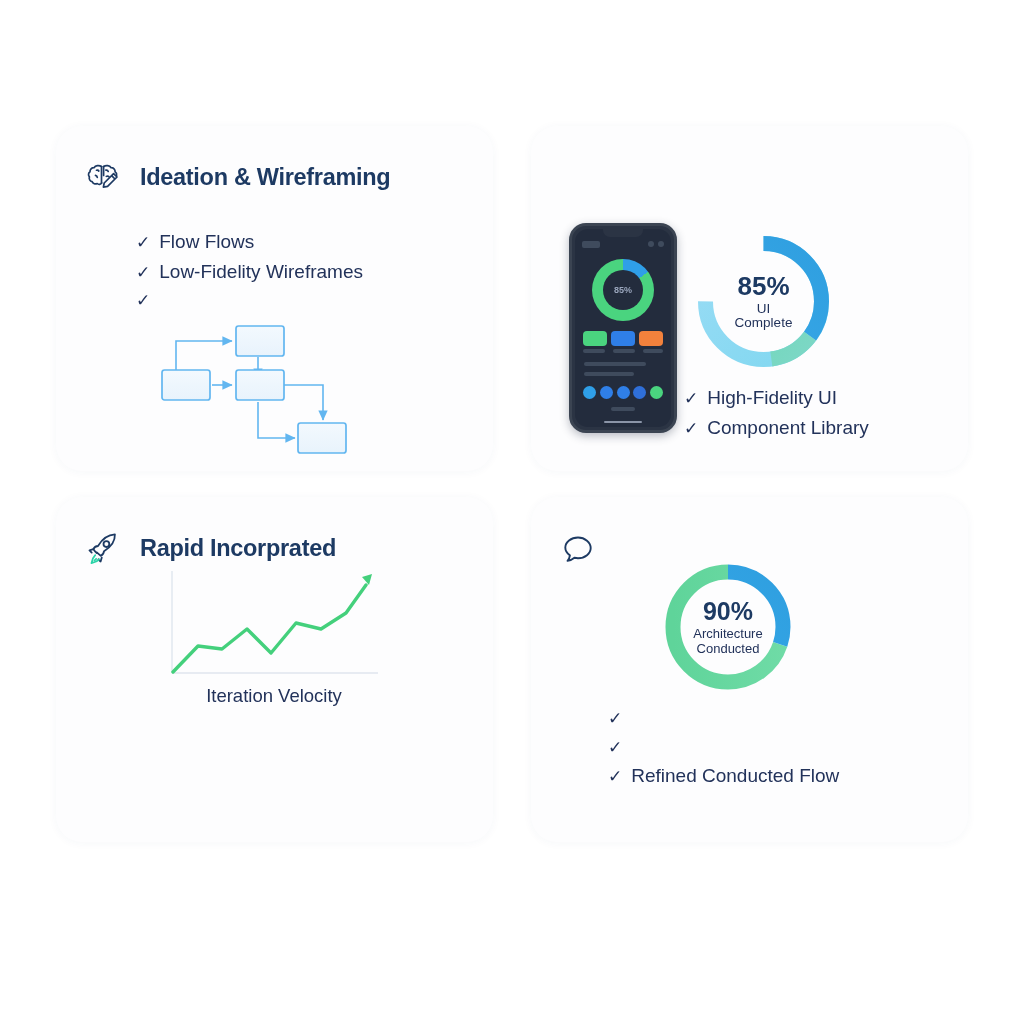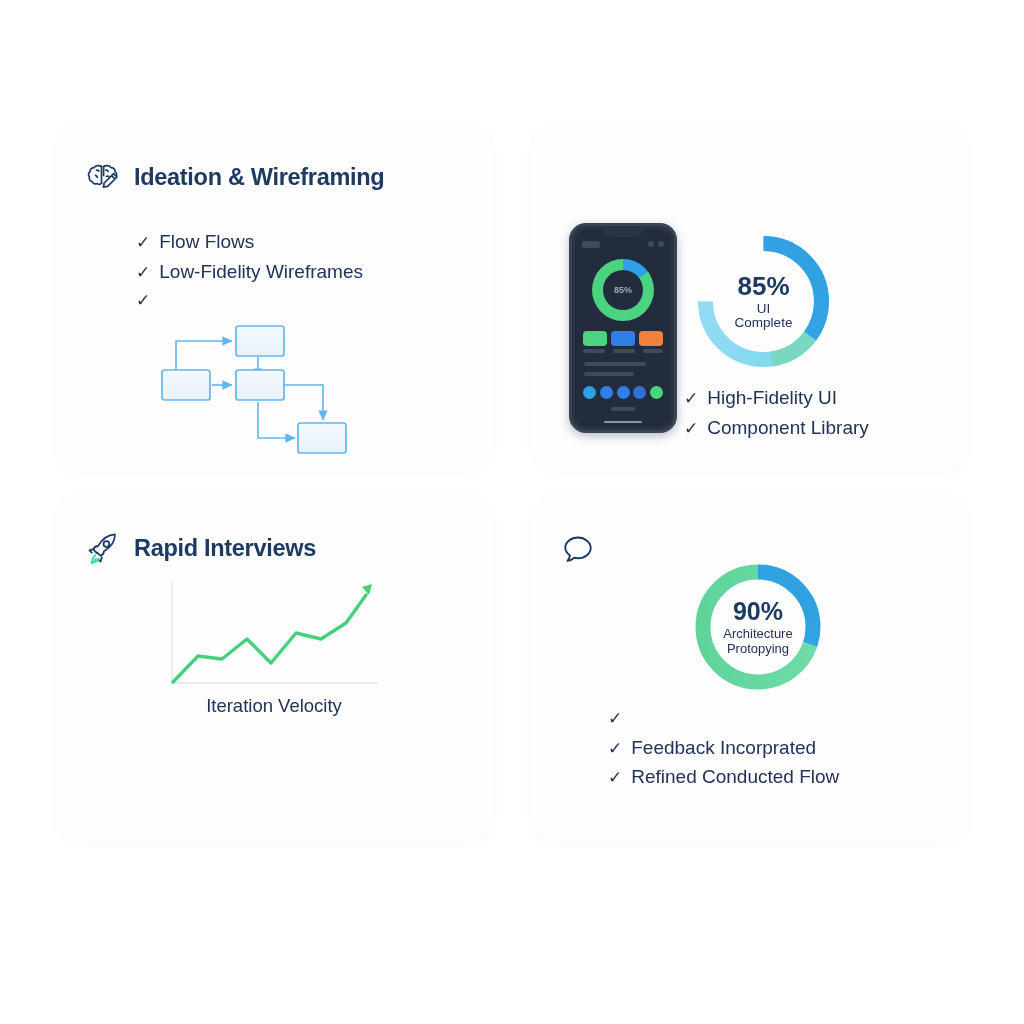--- a/index.html
+++ b/index.html
@@ -32,21 +32,21 @@
     background: #fdfdfe;
     border-radius: 26px;
     position: relative;
     box-shadow: 0 1px 10px rgba(40,60,110,0.045);
   }
 
   
   .card-head {
     display: flex;
     align-items: center;
-    gap: 8px;
+    gap: 14px;
     padding: 28px 0 0 24px;
   }
   .card-icon {
     width: 46px;
     height: 46px;
     flex: 0 0 46px;
     display: flex;
     align-items: center;
     justify-content: center;
   }
@@ -230,36 +230,36 @@
   .c2-list {
     position: absolute;
     left: 153px;
     top: 258px;
   }
 
   
   .chart-wrap {
     position: absolute;
     left: 110px;
-    top: 82px;
+    top: 72px;
   }
   .chart-caption {
     position: absolute;
     left: 0;
     top: 116px;
     width: 216px;
     text-align: center;
     font-size: 18.5px;
     color: #22325a;
   }
 
   
   .donut-90 {
     position: absolute;
-    left: 160px;
+    left: 130px;
     top: 63px;
     width: 134px;
     height: 134px;
   }
   .donut-pct-90 { font-size: 25px; }
   .donut-lbl-90 { font-size: 13px; line-height: 15px; }
   .c4-list {
     position: absolute;
     left: 77px;
     top: 208px;
@@ -427,21 +427,21 @@
             <path d="M14.8 26.2c-1.9-1.9-3.4-4-3.4-4 1-2.4 2.4-3 4.6-3.2 3.6-6 8.8-11.2 16.9-11.6 .3 8-4.9 13.2-10.9 16.8-.2 2.2-.8 3.6-3.2 4.6 0 0-2.1-1.5-4-3.4z"></path>
             <path d="M11.4 22.2l-3.9 1.2 2.2 2.2M19.8 30.6l-1.2 3.9-2.2-2.2"></path>
             <circle cx="24.4" cy="17.1" r="2.9"></circle>
           </g>
           <g fill="none" stroke="#2bd4a8" stroke-width="1.8" stroke-linecap="round" stroke-linejoin="round">
             <path d="M13.2 28.2c-1.9 1.9-3.2 5.4-3.7 7.9 2.5-.5 6-1.8 7.9-3.7"></path>
             <path d="M12.4 33.6l1.8-1.8"></path>
           </g>
         </svg>
       </span>
-      <span class="card-title">Rapid Interviews</span>
+      <span class="card-title">Rapid Incorprated</span>
     </div>
 
     <div class="chart-wrap">
       <svg width="216" height="112" viewBox="0 0 216 112">
         <g stroke="#dfe5ee" stroke-width="1.4">
           <line x1="6" y1="2" x2="6" y2="104"></line>
           <line x1="6" y1="104" x2="212" y2="104"></line>
         </g>
         <polyline points="7,103 32,77 56,80 81,60 105,84 130,54 155,60 180,44 200,16" fill="none" stroke="#44d07c" stroke-width="3.4" stroke-linecap="round" stroke-linejoin="round"></polyline>
         <path d="M196,8 L206,5 L203,16 z" fill="#44d07c"></path>
@@ -471,31 +471,30 @@
             <stop offset="0%" stop-color="#36a9e8"></stop>
             <stop offset="100%" stop-color="#2f9fe0"></stop>
           </linearGradient>
         </defs>
         <circle cx="67" cy="67" r="55" fill="none" stroke="url(#g90a)" stroke-width="15" stroke-dasharray="242 346" stroke-dashoffset="-104" transform="rotate(-90 67 67)"></circle>
         <circle cx="67" cy="67" r="55" fill="none" stroke="url(#g90b)" stroke-width="15" stroke-dasharray="104 346" stroke-dashoffset="0" transform="rotate(-90 67 67)"></circle>
       </svg>
       <div class="donut-center">
         <div class="donut-pct donut-pct-90">90%</div>
         <div class="donut-lbl donut-lbl-90">Architecture</div>
-        <div class="donut-lbl donut-lbl-90" style="margin-top:0;">Protopying</div>
+        <div class="donut-lbl donut-lbl-90" style="margin-top:0;">Conducted</div>
       </div>
     </div>
 
     <ul class="checklist c4-list">
       <li class="check-item">
         <span class="check-mark">✓</span>
       </li>
       <li class="check-item">
         <span class="check-mark">✓</span>
-        <span>Feedback Incorprated</span>
       </li>
       <li class="check-item">
         <span class="check-mark">✓</span>
         <span>Refined Conducted Flow</span>
       </li>
     </ul>
   </div>
 
 </div>
 

